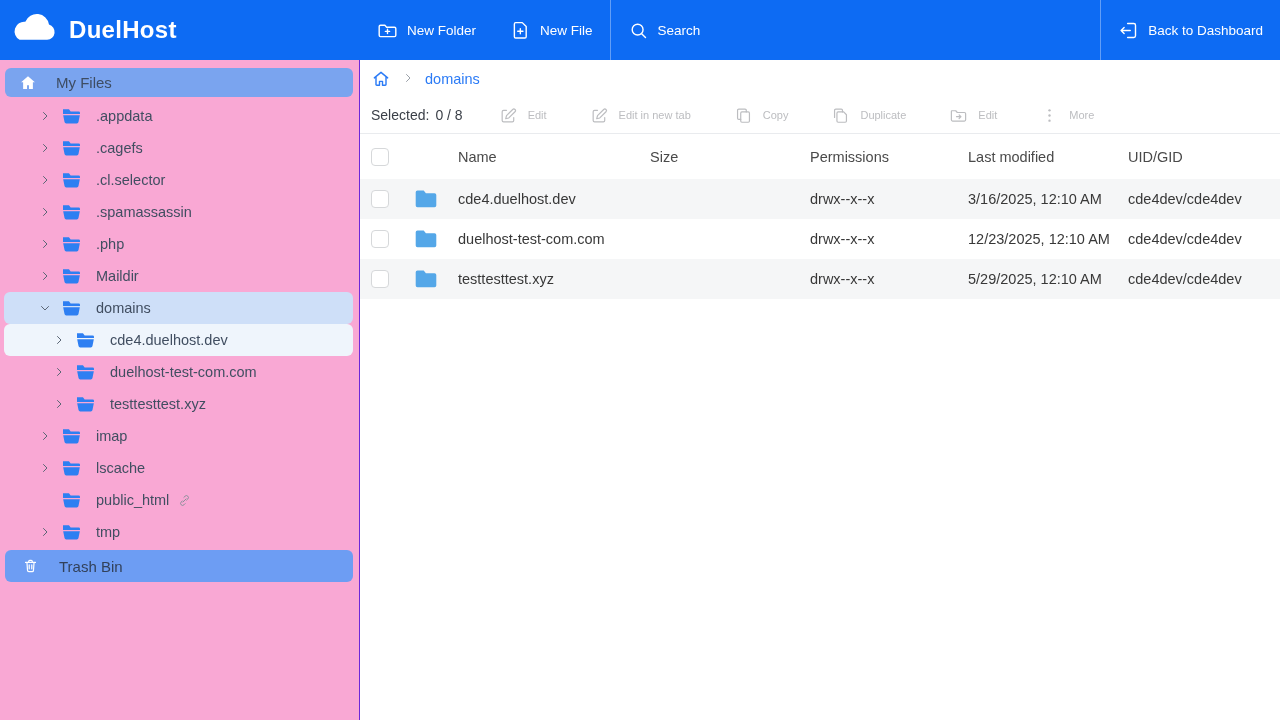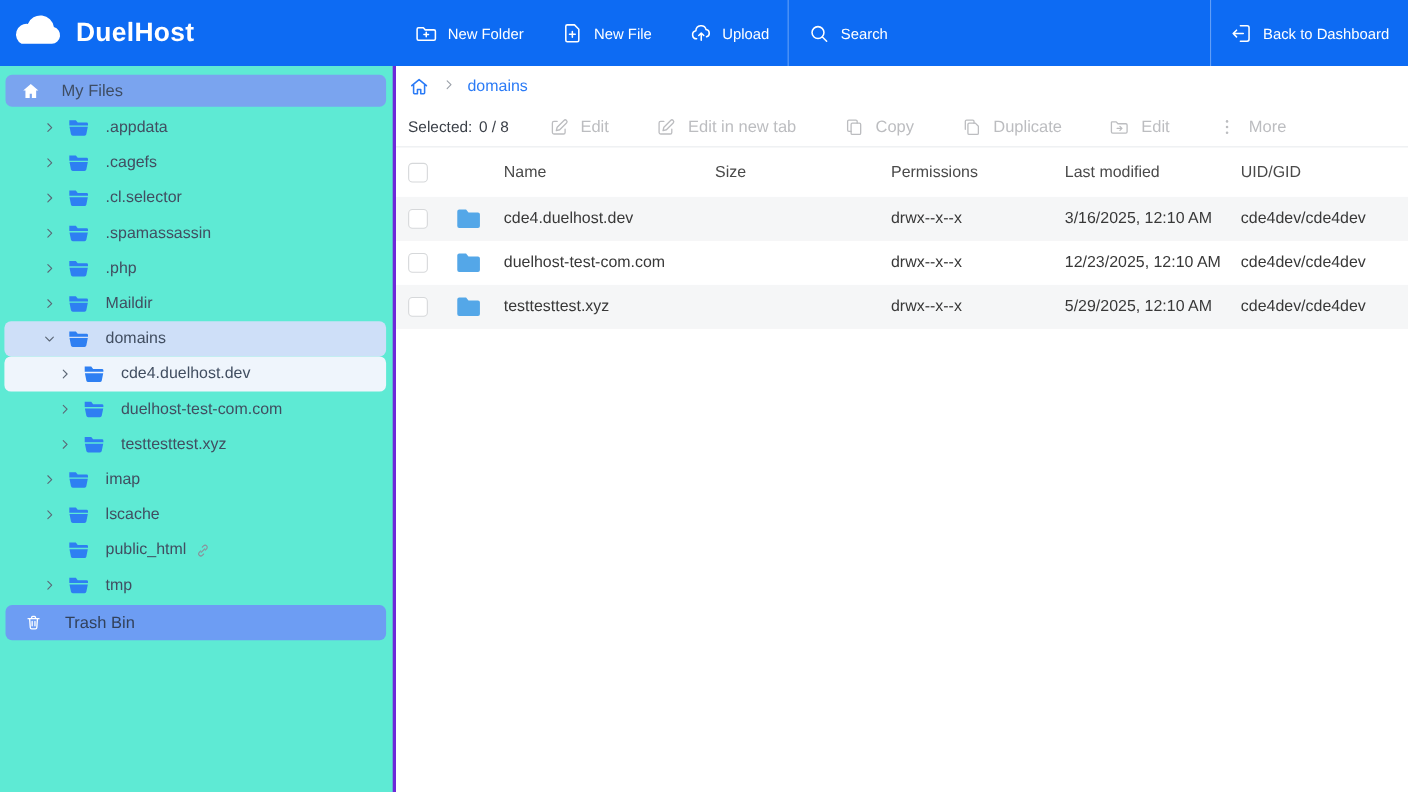--- a/index.html
+++ b/index.html
@@ -12,21 +12,21 @@
   .brand svg { width:49px; height:34px; }
   .brand-text { font-size:24px; font-weight:600; letter-spacing:.3px; }
   .topbar-nav { flex:1; display:flex; align-items:stretch; }
   .tb-btn { display:flex; align-items:center; gap:9px; font-size:13.5px; padding:16px 17px; cursor:pointer; white-space:nowrap; }
   .tb-btn svg { width:21px; height:21px; stroke:#fff; fill:none; stroke-width:1.6; stroke-linecap:round; stroke-linejoin:round; }
   .tb-divider { width:1px; background:rgba(255,255,255,.35); }
   .tb-spacer { flex:1; }
 
   
   .layout { display:flex; height:660px; }
-  .sidebar { width:360px; border-right:3px solid #6d28d9; padding-top:8px; background:#5eead4; }
+  .sidebar { width:360px; border-right:1px solid #6d28d9; padding-top:8px; background:#f9a8d4; }
   .main { flex:1; display:flex; flex-direction:column; }
 
   
   .side-header { margin:0 6px 0 5px; height:29px; border-radius:6px; background:#7aa4ef;
     display:flex; align-items:center; gap:19px; padding-left:14px;
     color:#3e4d63; font-size:15px; font-weight:500; cursor:pointer; }
   .side-header svg { width:18px; height:18px; fill:#fff; }
   .tree { margin-top:3px; }
   .tree-row { height:32px; display:flex; align-items:center; font-size:14.5px; color:#414e61;
     margin:0 6px 0 4px; border-radius:6px; cursor:pointer; }
@@ -49,21 +49,21 @@
   
   .breadcrumb { height:37px; display:flex; align-items:center; gap:11px; padding-left:11px; }
   .breadcrumb .home svg { width:20px; height:20px; stroke:#2b7bf6; fill:none; stroke-width:1.7; stroke-linecap:round; stroke-linejoin:round; }
   .breadcrumb .sep svg { width:12px; height:12px; stroke:#9aa0a8; fill:none; stroke-width:2; stroke-linecap:round; stroke-linejoin:round; }
   .breadcrumb .crumb { font-size:14.5px; color:#2b7bf6; font-weight:500; cursor:pointer; }
   .breadcrumb .home { cursor:pointer; display:flex; }
 
   
   .toolbar { height:37px; display:flex; align-items:center; padding-left:11px; border-bottom:1px solid #e9ebee; }
   .sel-group { font-size:14px; color:#3a3f47; margin-right:36px; display:flex; gap:6px; }
-  .tool-btn { display:flex; align-items:center; gap:10px; color:#bcbdc0; font-size:15px; margin-right:43px; cursor:default; white-space:nowrap; }
+  .tool-btn { display:flex; align-items:center; gap:10px; color:#bcbdc0; font-size:11px; margin-right:43px; cursor:default; white-space:nowrap; }
   .tool-btn svg { width:19px; height:19px; stroke:#bcbdc0; fill:none; stroke-width:1.5; stroke-linecap:round; stroke-linejoin:round; }
 
   
   .tbl-header, .tbl-row { display:grid; grid-template-columns:44px 44px 192px 160px 158px 160px 1fr; align-items:center; }
   .tbl-header { height:45px; font-size:14.5px; color:#4a4a4a; }
   .tbl-row { height:40px; font-size:14.5px; color:#383838; cursor:pointer; }
   .tbl-row.odd { background:#f5f6f7; }
   .cell { padding-left:10px; white-space:nowrap; overflow:hidden; }
   .cb-cell { padding-left:11px; }
   .checkbox { width:18px; height:18px; border:1.5px solid #d6d8da; border-radius:4px; background:#fff; cursor:pointer; }
@@ -94,29 +94,20 @@
       </div>
       <div class="tb-btn">
         <span style="display: flex;">
           <svg viewBox="0 0 24 24">
             <path d="M6.5 3H14l4.5 4.5V19A1.5 1.5 0 0 1 17 20.5H6.5A1.5 1.5 0 0 1 5 19V4.5A1.5 1.5 0 0 1 6.5 3Z"></path>
             <path d="M11.8 9.8v6M8.8 12.8h6"></path>
           </svg>
         </span>
         <span>New File</span>
       </div>
-      <div class="tb-btn">
-        <span style="display: flex;">
-          <svg viewBox="0 0 24 24">
-            <path d="M7.2 17.5a4.3 4.3 0 0 1-.8-8.5 5.4 5.4 0 0 1 10.6-1.2 3.9 3.9 0 0 1 .5 7.6"></path>
-            <path d="M12 11.5V19M9.4 14 12 11.4 14.6 14"></path>
-          </svg>
-        </span>
-        <span>Upload</span>
-      </div>
       <span class="tb-divider"></span>
       <div class="tb-btn">
         <span style="display: flex;">
           <svg viewBox="0 0 24 24">
             <circle cx="11" cy="11" r="6.2"></circle>
             <path d="M15.6 15.6 20 20"></path>
           </svg>
         </span>
         <span>Search</span>
       </div>

